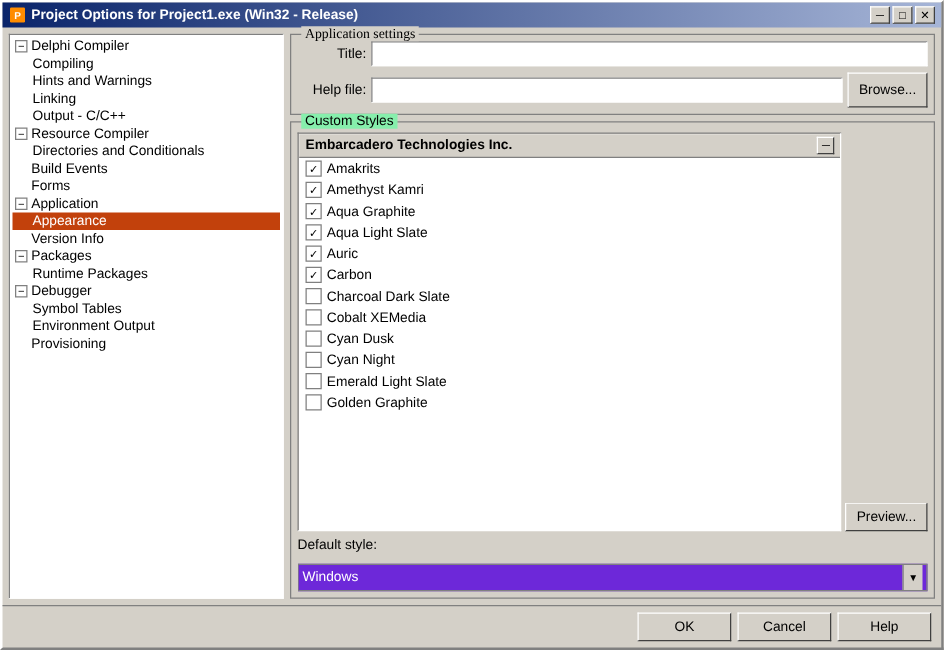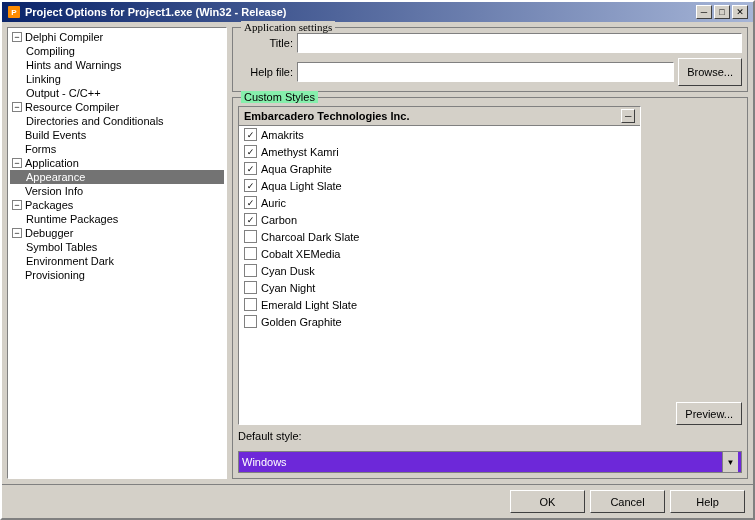--- a/index.html
+++ b/index.html
@@ -82,21 +82,21 @@
     }
     .tree-item {
       display: flex;
       align-items: center;
       padding: 1px 2px;
       cursor: pointer;
       white-space: nowrap;
       font-size: 11px;
     }
     .tree-item.selected {
-      background: #737373;
+      background: #c2410c;
       color: white;
     }
     .tree-item.level0 { padding-left: 2px; }
     .tree-item.level1 { padding-left: 16px; }
     .expand-icon {
       width: 10px;
       height: 10px;
       border: 1px solid #808080;
       display: inline-flex;
       align-items: center;
@@ -394,21 +394,21 @@
             <span>Runtime Packages</span>
           </div>
           <div class="tree-item level0">
             <span class="expand-icon">−</span>
             <span>Debugger</span>
           </div>
           <div class="tree-item level1">
             <span>Symbol Tables</span>
           </div>
           <div class="tree-item level1">
-            <span>Environment Dark</span>
+            <span>Environment Output</span>
           </div>
           <div class="tree-item level0">
             <span style="width: 13px; display: inline-block;"></span>
             <span>Provisioning</span>
           </div>
         </div>
     </div>
 
     <div class="right-panel">
 
@@ -479,21 +479,21 @@
                 <div class="style-item">
                   <span class="checkbox"></span>
                   <span>Emerald Light Slate</span>
                 </div>
                 <div class="style-item">
                   <span class="checkbox"></span>
                   <span>Golden Graphite</span>
                 </div>
               </div>
           </div>
-          <button class="preview-btn" style="align-self: flex-end; margin-bottom: 0; margin-left: 32px;">Preview...</button>
+          <button class="preview-btn" style="align-self: flex-end; margin-bottom: 0;">Preview...</button>
         </div>
 
         <div class="default-style-row">
           <span class="default-style-label">Default style:</span>
           <div class="default-style-select">
             <span>Windows</span>
             <div class="dropdown-arrow">
               <span>▼</span>
             </div>
           </div>

